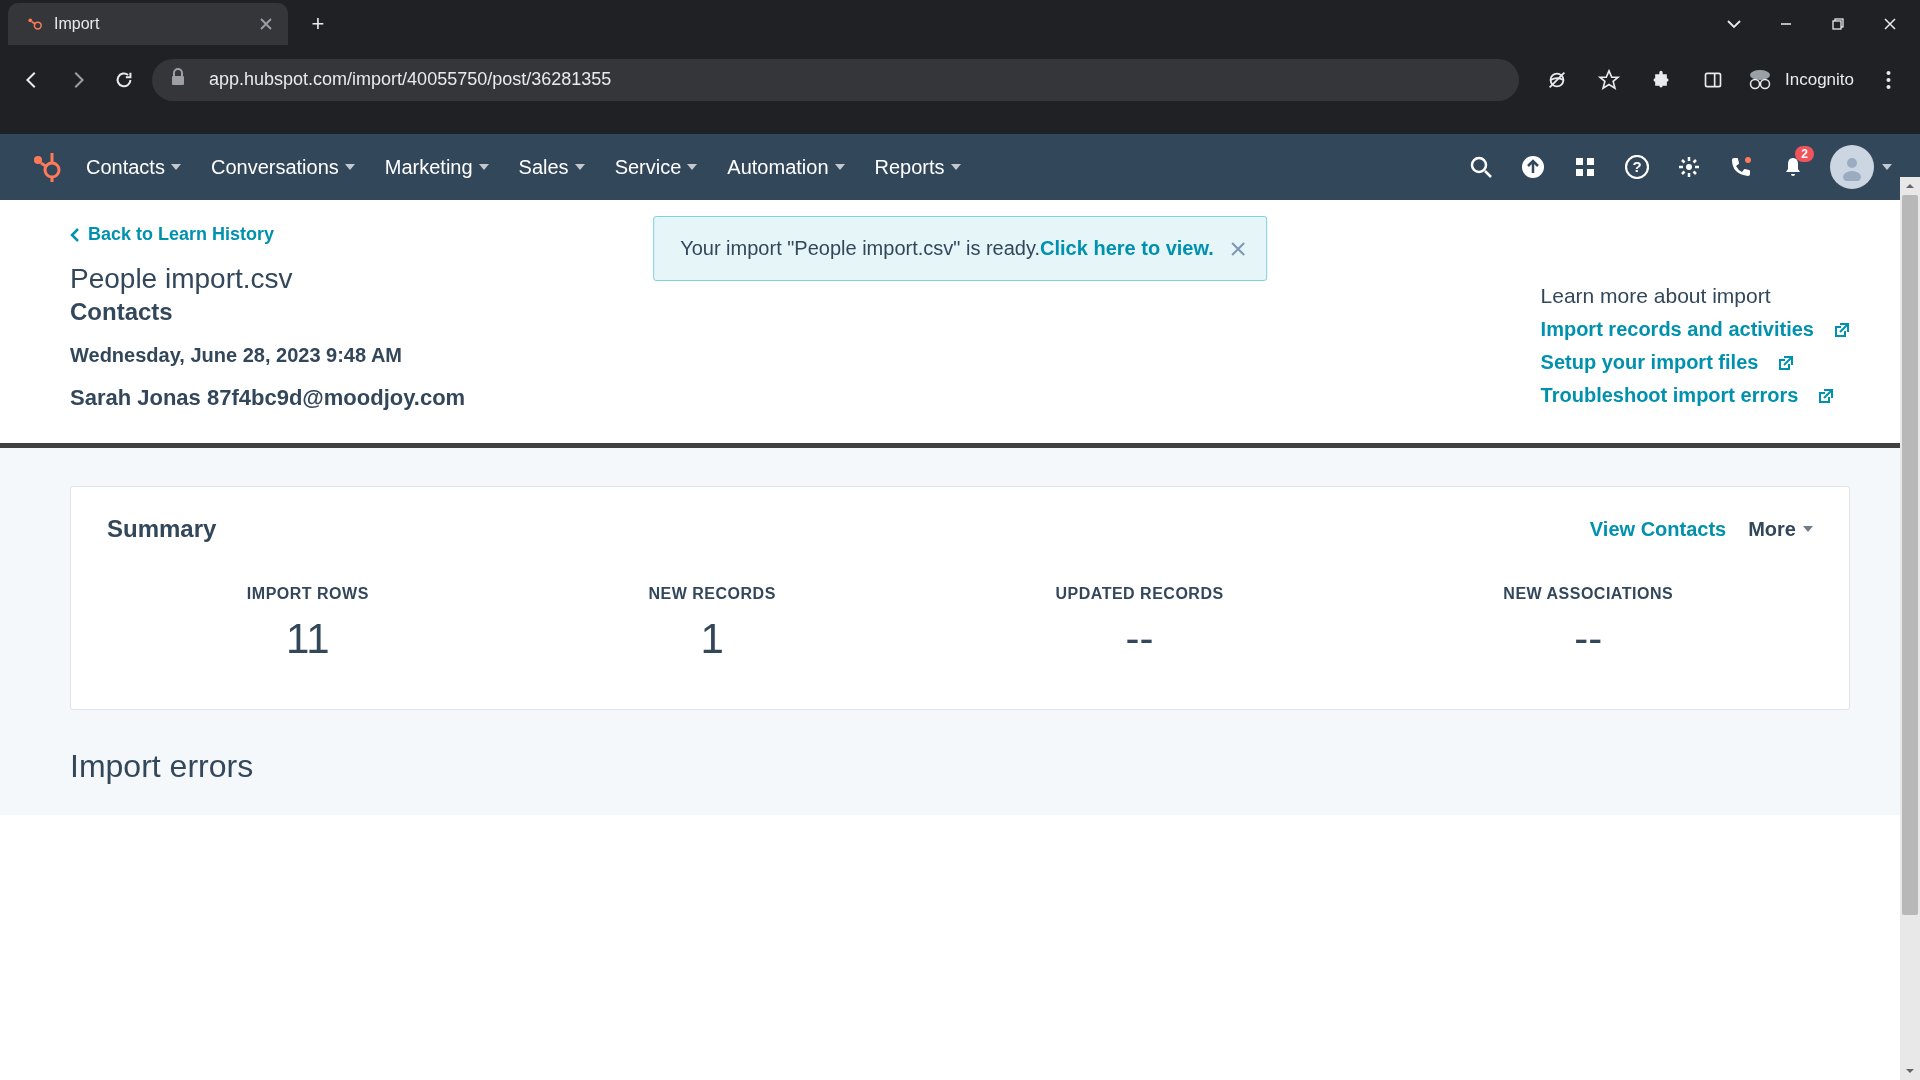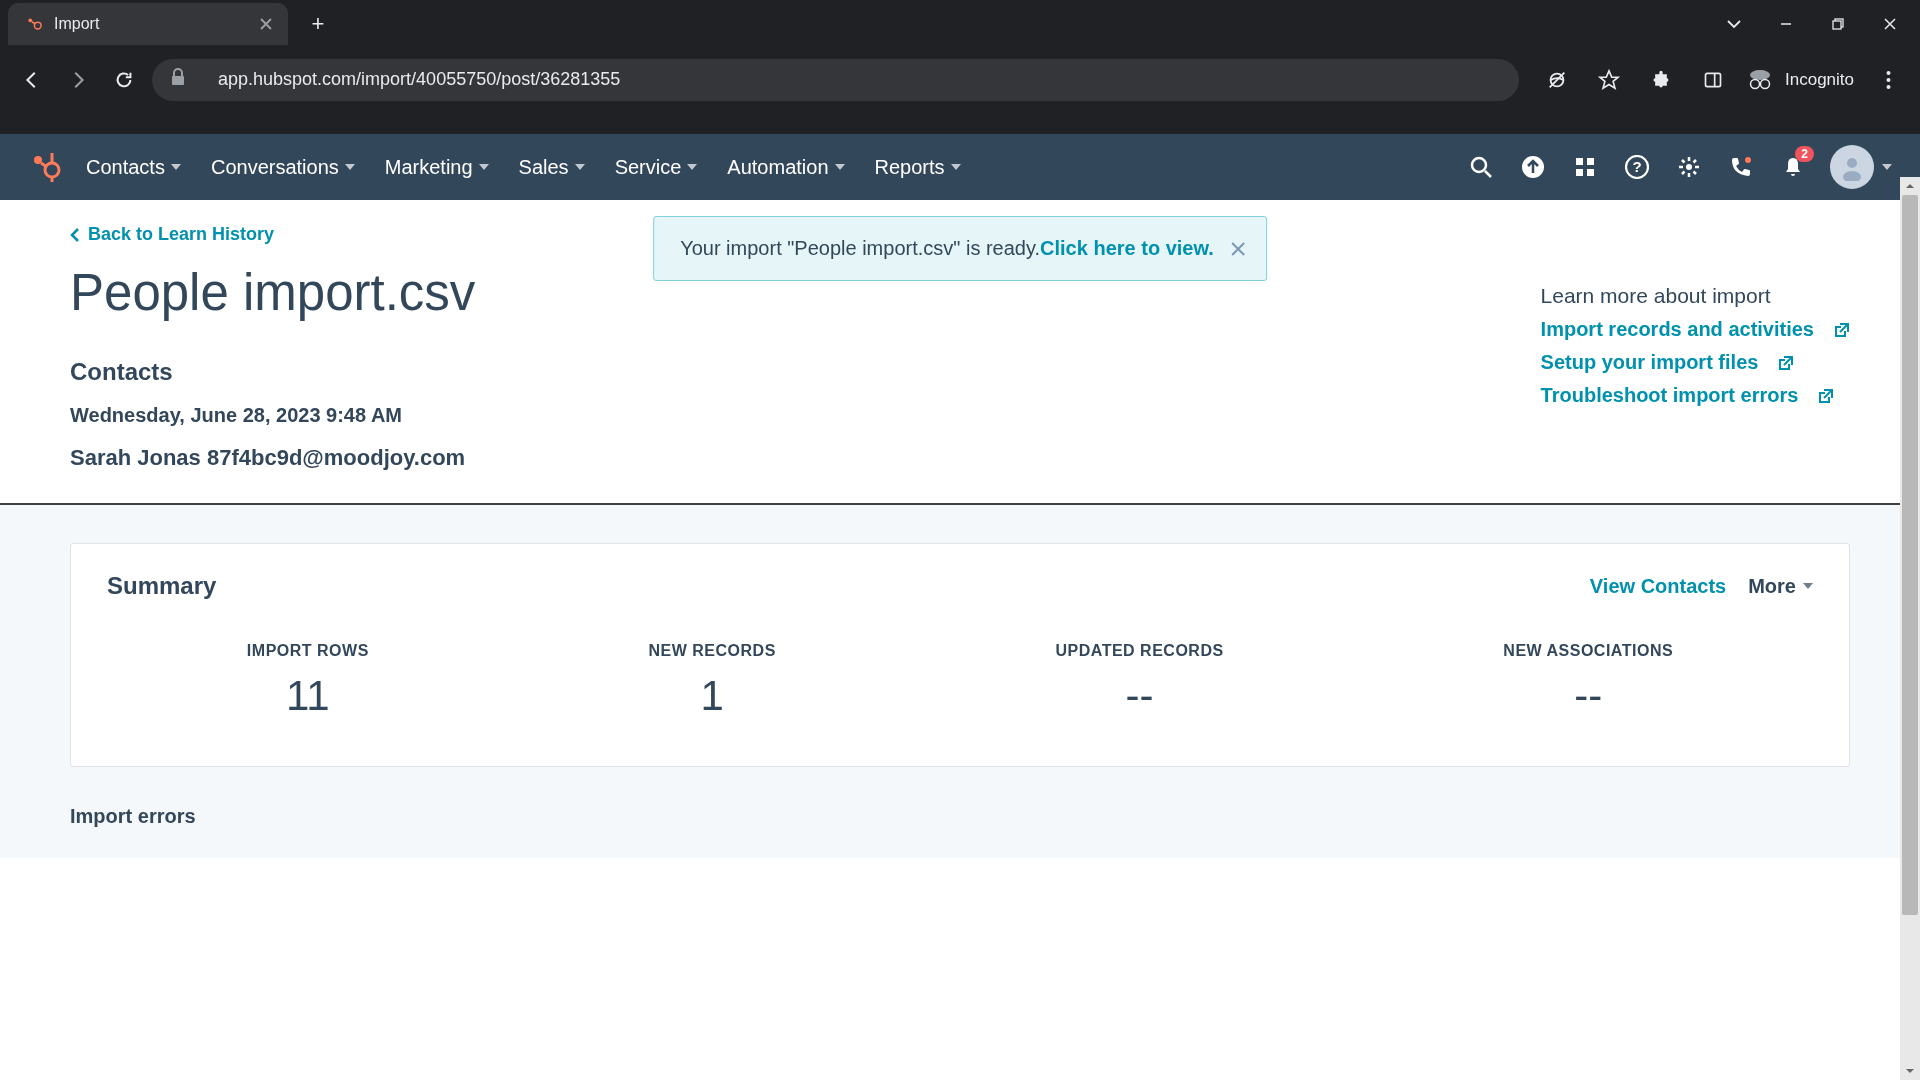--- a/index.html
+++ b/index.html
@@ -100,21 +100,21 @@
     }
     .nav-btn.enabled { color: #e8eaed; }
     .url-box {
       flex: 1;
       background: #35363a;
       height: 42px;
       border-radius: 21px;
       display: flex;
       align-items: center;
       padding: 0 18px;
-      gap: 32px;
+      gap: 23px;
       color: #e8eaed;
       font-size: 18px;
     }
     .lock-icon { color: #9aa0a6; }
     .right-icons {
       display: flex;
       gap: 16px;
       align-items: center;
       padding-left: 10px;
     }
@@ -218,24 +218,24 @@
       color: #0091ae;
       font-size: 18px;
       font-weight: 600;
       display: inline-flex;
       align-items: center;
       gap: 8px;
       cursor: pointer;
       margin-bottom: 18px;
     }
     .page-title {
-      font-size: 51px;
+      font-size: 28px;
       font-weight: 400;
       color: #33475b;
-      margin-bottom: 36px;
+      margin-bottom: 3px;
     }
     .record-type {
       font-size: 24px;
       font-weight: 700;
       color: #33475b;
       margin-bottom: 18px;
     }
     .timestamp {
       font-size: 20px;
       font-weight: 600;
@@ -302,21 +302,21 @@
       cursor: pointer;
     }
     .ext-icon {
       width: 16px;
       height: 16px;
     }
 
     .summary-section {
       background: #f5f8fa;
       padding: 38px 70px;
-      border-top: 2px solid #404040;
+      border-top: 5px solid #404040;
     }
     .summary-card {
       background: #fff;
       border: 1px solid #dfe3eb;
       border-radius: 3px;
       padding: 28px 36px 46px 36px;
     }
     .summary-header {
       display: flex;
       align-items: center;
@@ -365,22 +365,22 @@
     .stat-value {
       font-size: 42px;
       color: #33475b;
     }
 
     .errors-section {
       background: #f5f8fa;
       padding: 0 70px 30px 70px;
     }
     .errors-title {
-      font-size: 20px;
-      font-weight: 700;
+      font-size: 32px;
+      font-weight: 400;
       color: #33475b;
     }
 
     .scrollbar {
       position: absolute;
       right: 0;
       top: 177px;
       width: 20px;
       height: calc(100% - 177px);
       background: #e8e8e8;

